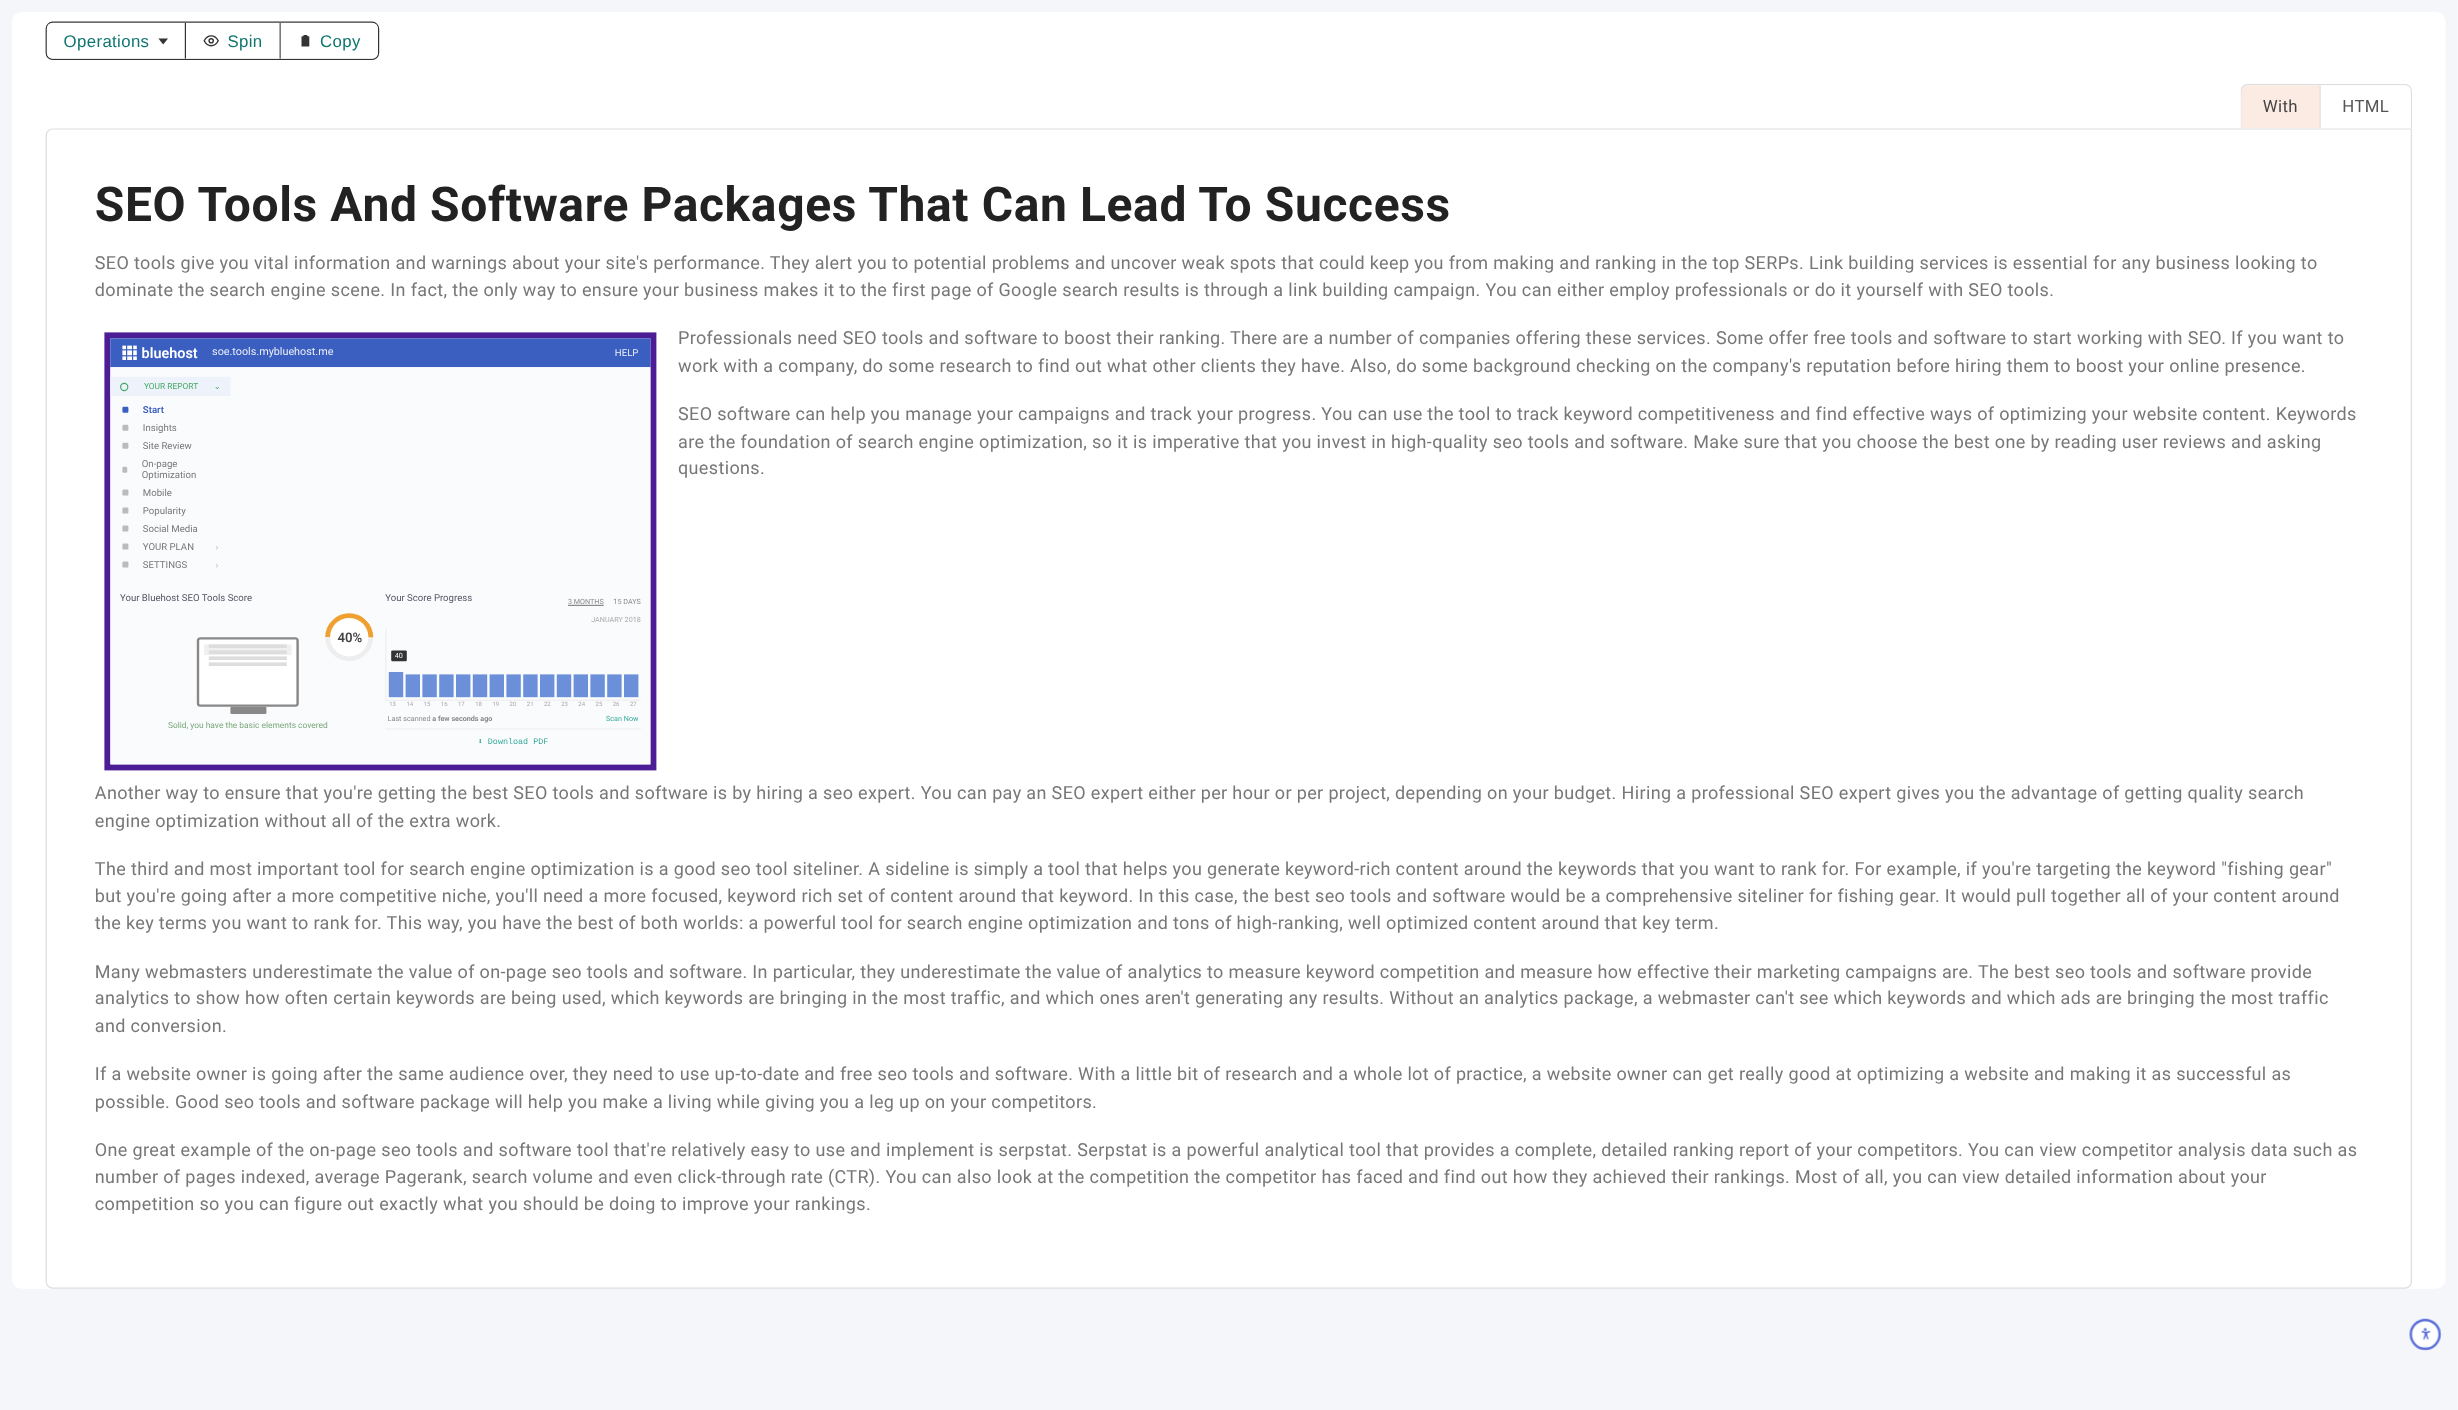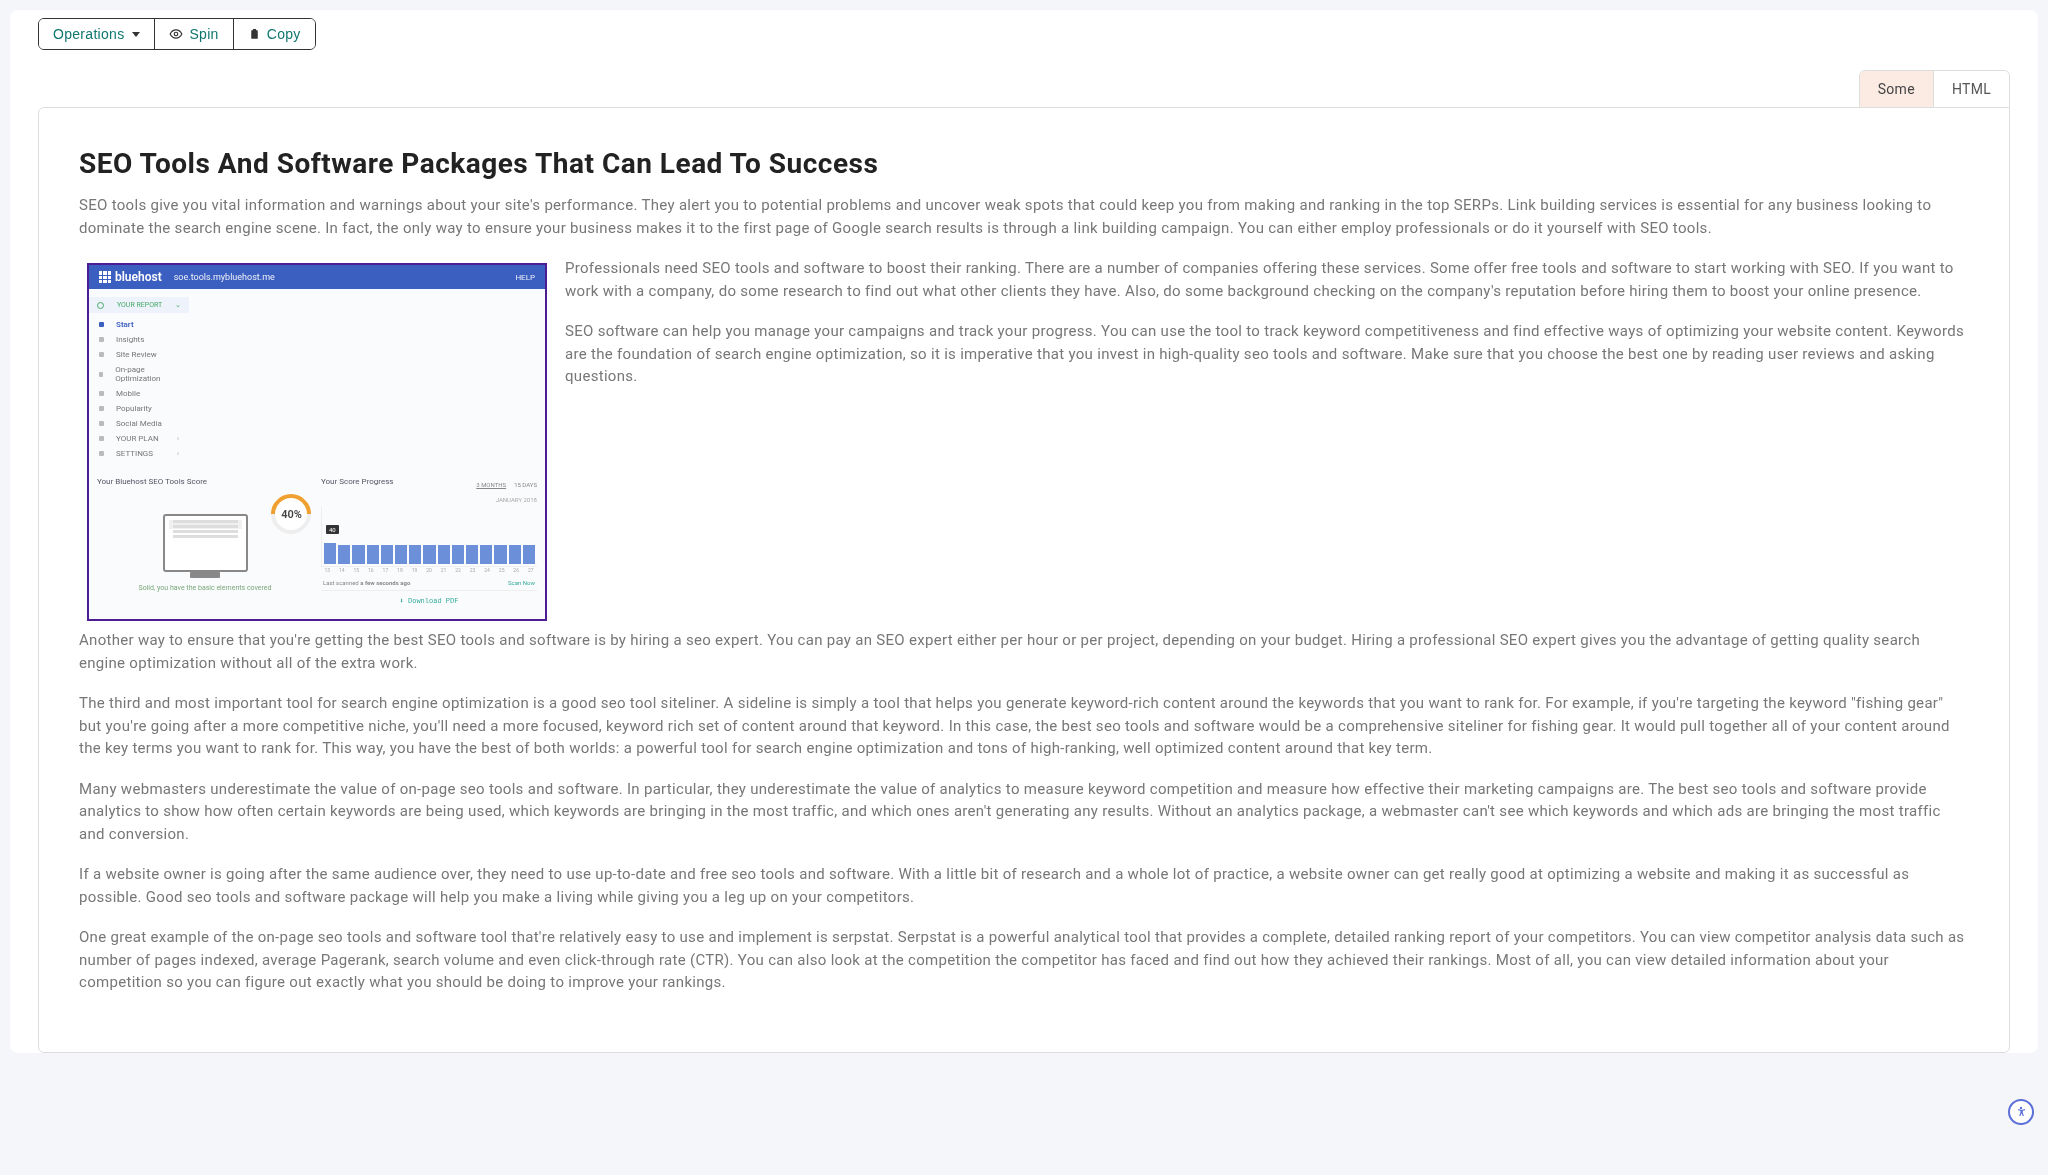--- a/index.html
+++ b/index.html
@@ -78,39 +78,39 @@
     color: #444;
   }
   .content-card {
     margin: 0 28px 28px 28px;
     border: 1px solid #ddd;
     border-radius: 0 0 6px 6px;
     border-top-left-radius: 6px;
     padding: 40px;
   }
   .content-card h1 {
-    font-size: 28px;
+    font-size: 40px;
     font-weight: 700;
     letter-spacing: 0.5px;
     color: #222;
     margin-bottom: 14px;
     line-height: 1.15;
   }
   .content-card p {
     font-size: 15px;
     line-height: 1.5;
     color: #777;
     margin-bottom: 18px;
     letter-spacing: 0.3px;
   }
   .float-img {
     float: left;
     width: 460px;
     margin: 6px 18px 8px 8px;
-    border: 2px solid #4c1d95;
+    border: 5px solid #4c1d95;
     background: #fff;
     font-size: 9px;
   }
   
   .bh-header {
     background: #3b5fc0;
     color: #fff;
     display: flex;
     align-items: center;
     padding: 5px 10px;
@@ -190,21 +190,21 @@
           <rect x="6" y="4" width="12" height="16" rx="1" fill="#333"></rect>
           <rect x="9" y="2" width="6" height="4" rx="1" fill="#333"></rect>
         </svg>
         <span>Copy</span>
       </button>
     </div>
   </div>
 
   <div class="tabs-row">
     <div class="tabs">
-      <div class="tab active">Some</div>
+      <div class="tab active">With</div>
       <div class="tab">HTML</div>
     </div>
   </div>
 
   <div class="content-card">
     <h1>SEO Tools And Software Packages That Can Lead To Success</h1>
     <p>SEO tools give you vital information and warnings about your site's performance. They alert you to potential problems and uncover weak spots that could keep you from making and ranking in the top SERPs. Link building services is essential for any business looking to dominate the search engine scene. In fact, the only way to ensure your business makes it to the first page of Google search results is through a link building campaign. You can either employ professionals or do it yourself with SEO tools.</p>
 
     <div class="float-img">
       <div class="bh-header">

